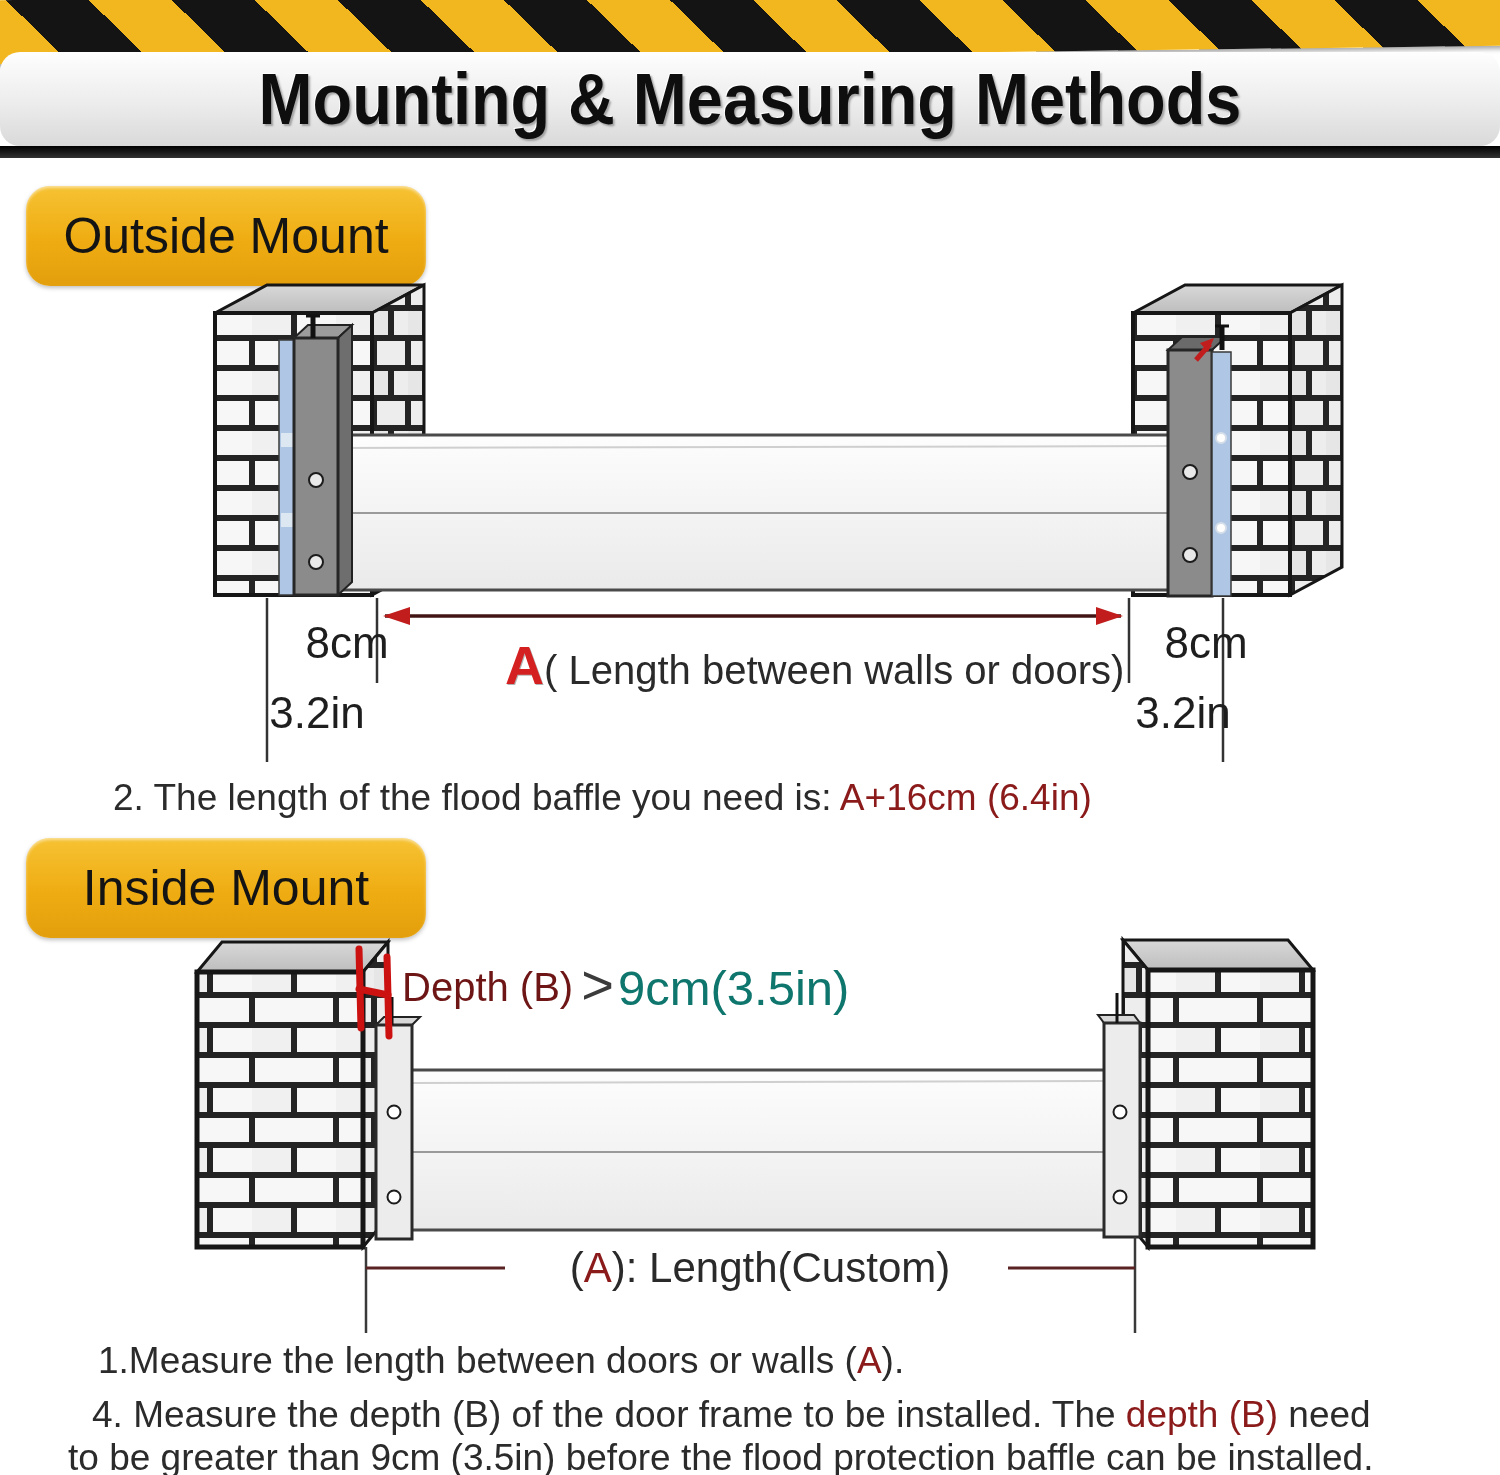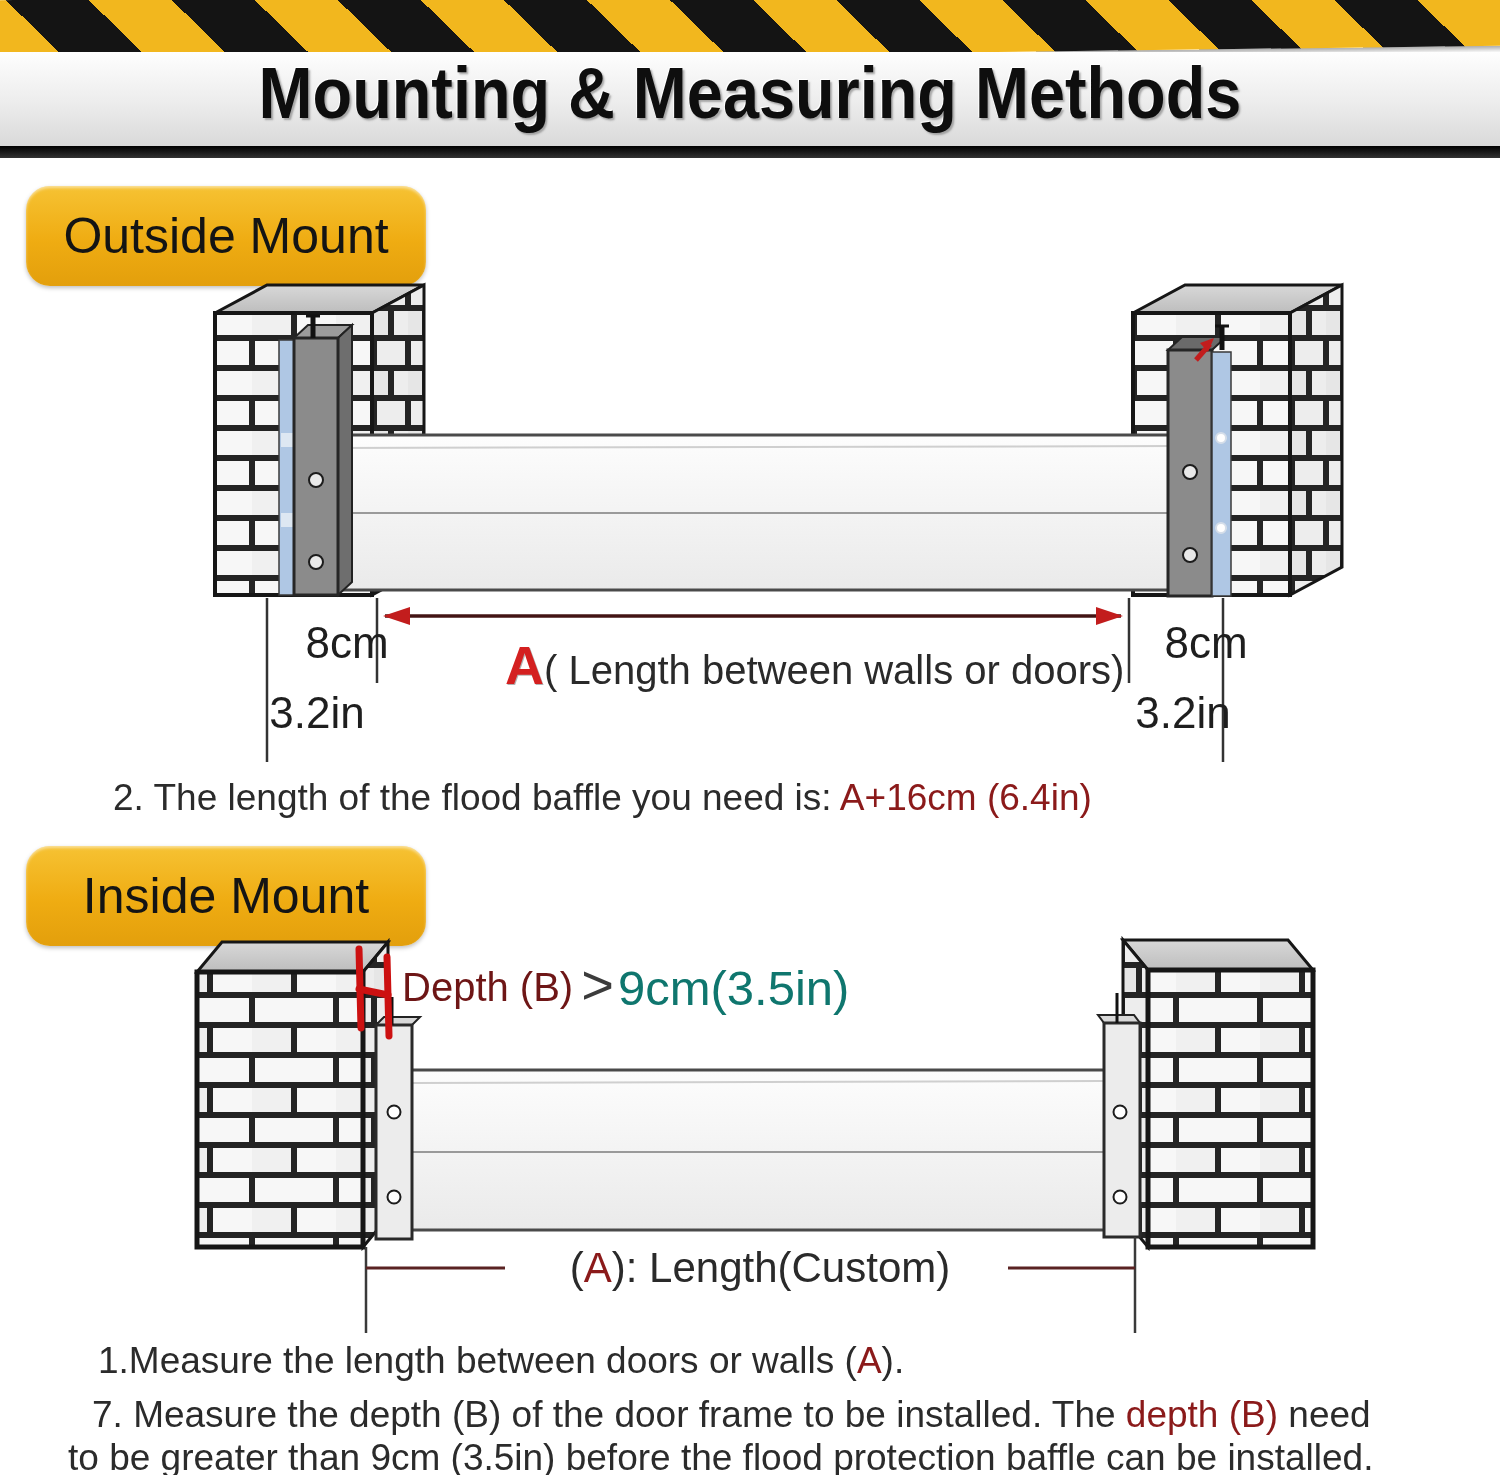--- a/index.html
+++ b/index.html
@@ -6,34 +6,34 @@
   .page{position:relative;width:1500px;height:1475px;background:#fff;overflow:hidden;
         font-family:"Liberation Sans",sans-serif;color:#222;}
   
   .hazard-under{position:absolute;top:0;left:52%;right:0;height:15px;background:#121212;}
   .hazard-band{position:absolute;top:-9px;left:-12px;right:-12px;height:64px;
         transform:rotate(-0.7deg);
         background:repeating-linear-gradient(45deg,#F2B71E 0 58px,#141414 58px 116px);
         box-shadow:0 3px 5px rgba(0,0,0,.35);}
   .title-band{position:absolute;top:52px;left:0;right:0;height:94px;
         background:linear-gradient(180deg,#fefefe 0%,#ececec 55%,#d9d9d9 100%);
-        display:flex;align-items:flex-start;justify-content:center;}
+        display:flex;align-items:center;justify-content:center;border-radius:20px;}
   .title-band h1{margin:0;font-size:72px;font-weight:bold;color:#0e0e0e;letter-spacing:0px;
         transform:scaleX(.90);white-space:nowrap;
         text-shadow:2px 2px 2px rgba(110,110,110,.55),-1px -1px 0 #ffffff;}
   .black-bar{position:absolute;top:146px;left:0;right:0;height:12px;
         background:linear-gradient(180deg,#000 0%,#333 100%);}
   
   .badge{position:absolute;width:400px;height:100px;border-radius:24px;
         background:linear-gradient(180deg,#F6C233 0%,#EFAC12 55%,#E39F0C 100%);
         box-shadow:0 2px 4px rgba(0,0,0,.25), inset 0 2px 3px rgba(255,255,255,.5);
         display:flex;align-items:center;justify-content:center;
         font-size:50px;color:#141414;}
   .badge-outside{left:26px;top:186px;}
-  .badge-inside{left:26px;top:838px;margin-top:8px;}
+  .badge-inside{left:26px;top:838px;}
   
   .fig{position:absolute;left:0;}
   
   .ov{position:absolute;white-space:nowrap;}
   .gap-cm{font-size:44px;color:#1e1e1e;text-align:center;width:110px;padding-left:25px;}
   .gap-in{font-size:44px;color:#1e1e1e;text-align:center;width:130px;}
   .dim-label{display:flex;align-items:baseline;}
   .dim-label .big-a{font-size:54px;font-weight:bold;color:#D42020;line-height:1;
         text-shadow:1px 1px 0 rgba(0,0,0,.3);}
   .dim-label .rest{font-size:40px;color:#2a2a2a;}
@@ -210,17 +210,17 @@
   </div>
   <div class="ov len-label">
     <span>(</span>
       <span class="m">A</span>
       <span>): Length(Custom)</span>
   </div>
   <div class="ov step" style="left:98px;top:1340px">
     <span>1.Measure the length between doors or walls (</span><span class="m">A</span><span>).</span>
   </div>
   <div class="ov step" style="left:92px;top:1394px">
-    <span>7. Measure the depth (B) of the door frame to be installed. The </span><span class="m">depth (B)</span><span> need</span>
+    <span>4. Measure the depth (B) of the door frame to be installed. The </span><span class="m">depth (B)</span><span> need</span>
   </div>
   <div class="ov step" style="left:68px;top:1437px">to be greater than 9cm (3.5in) before the flood protection baffle can be installed.</div>
 
 </div>
 
 </body></html>

